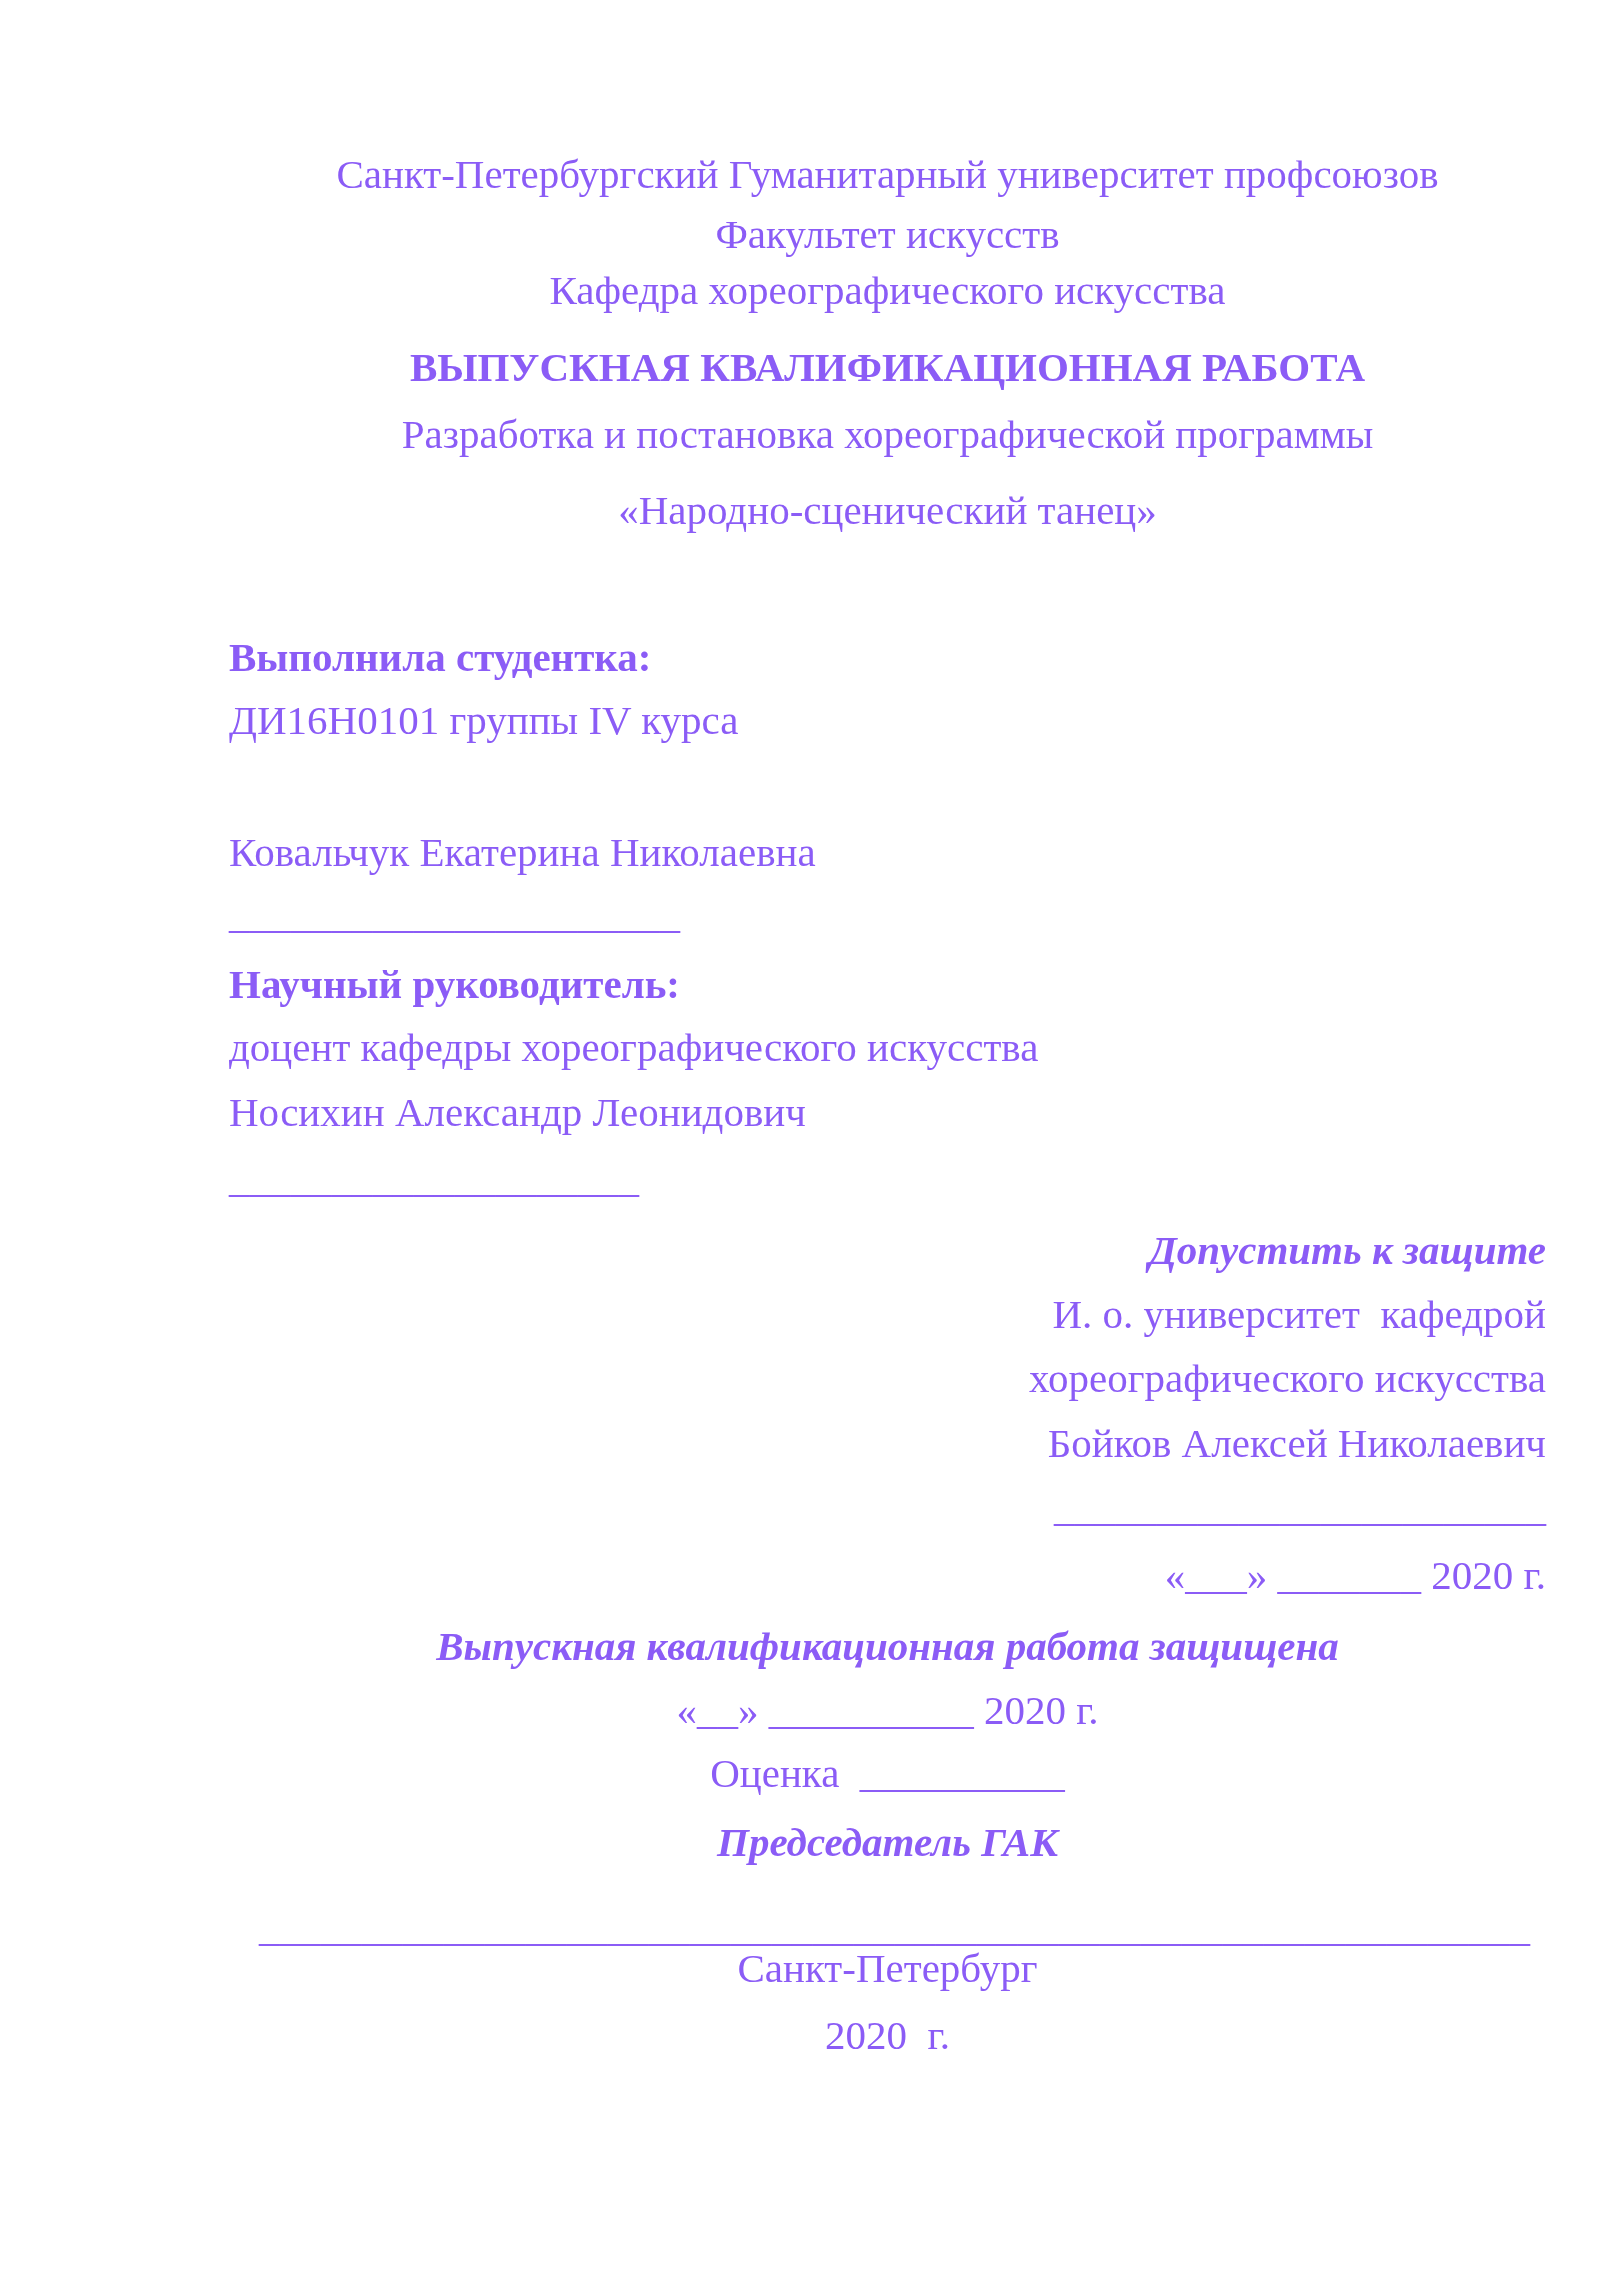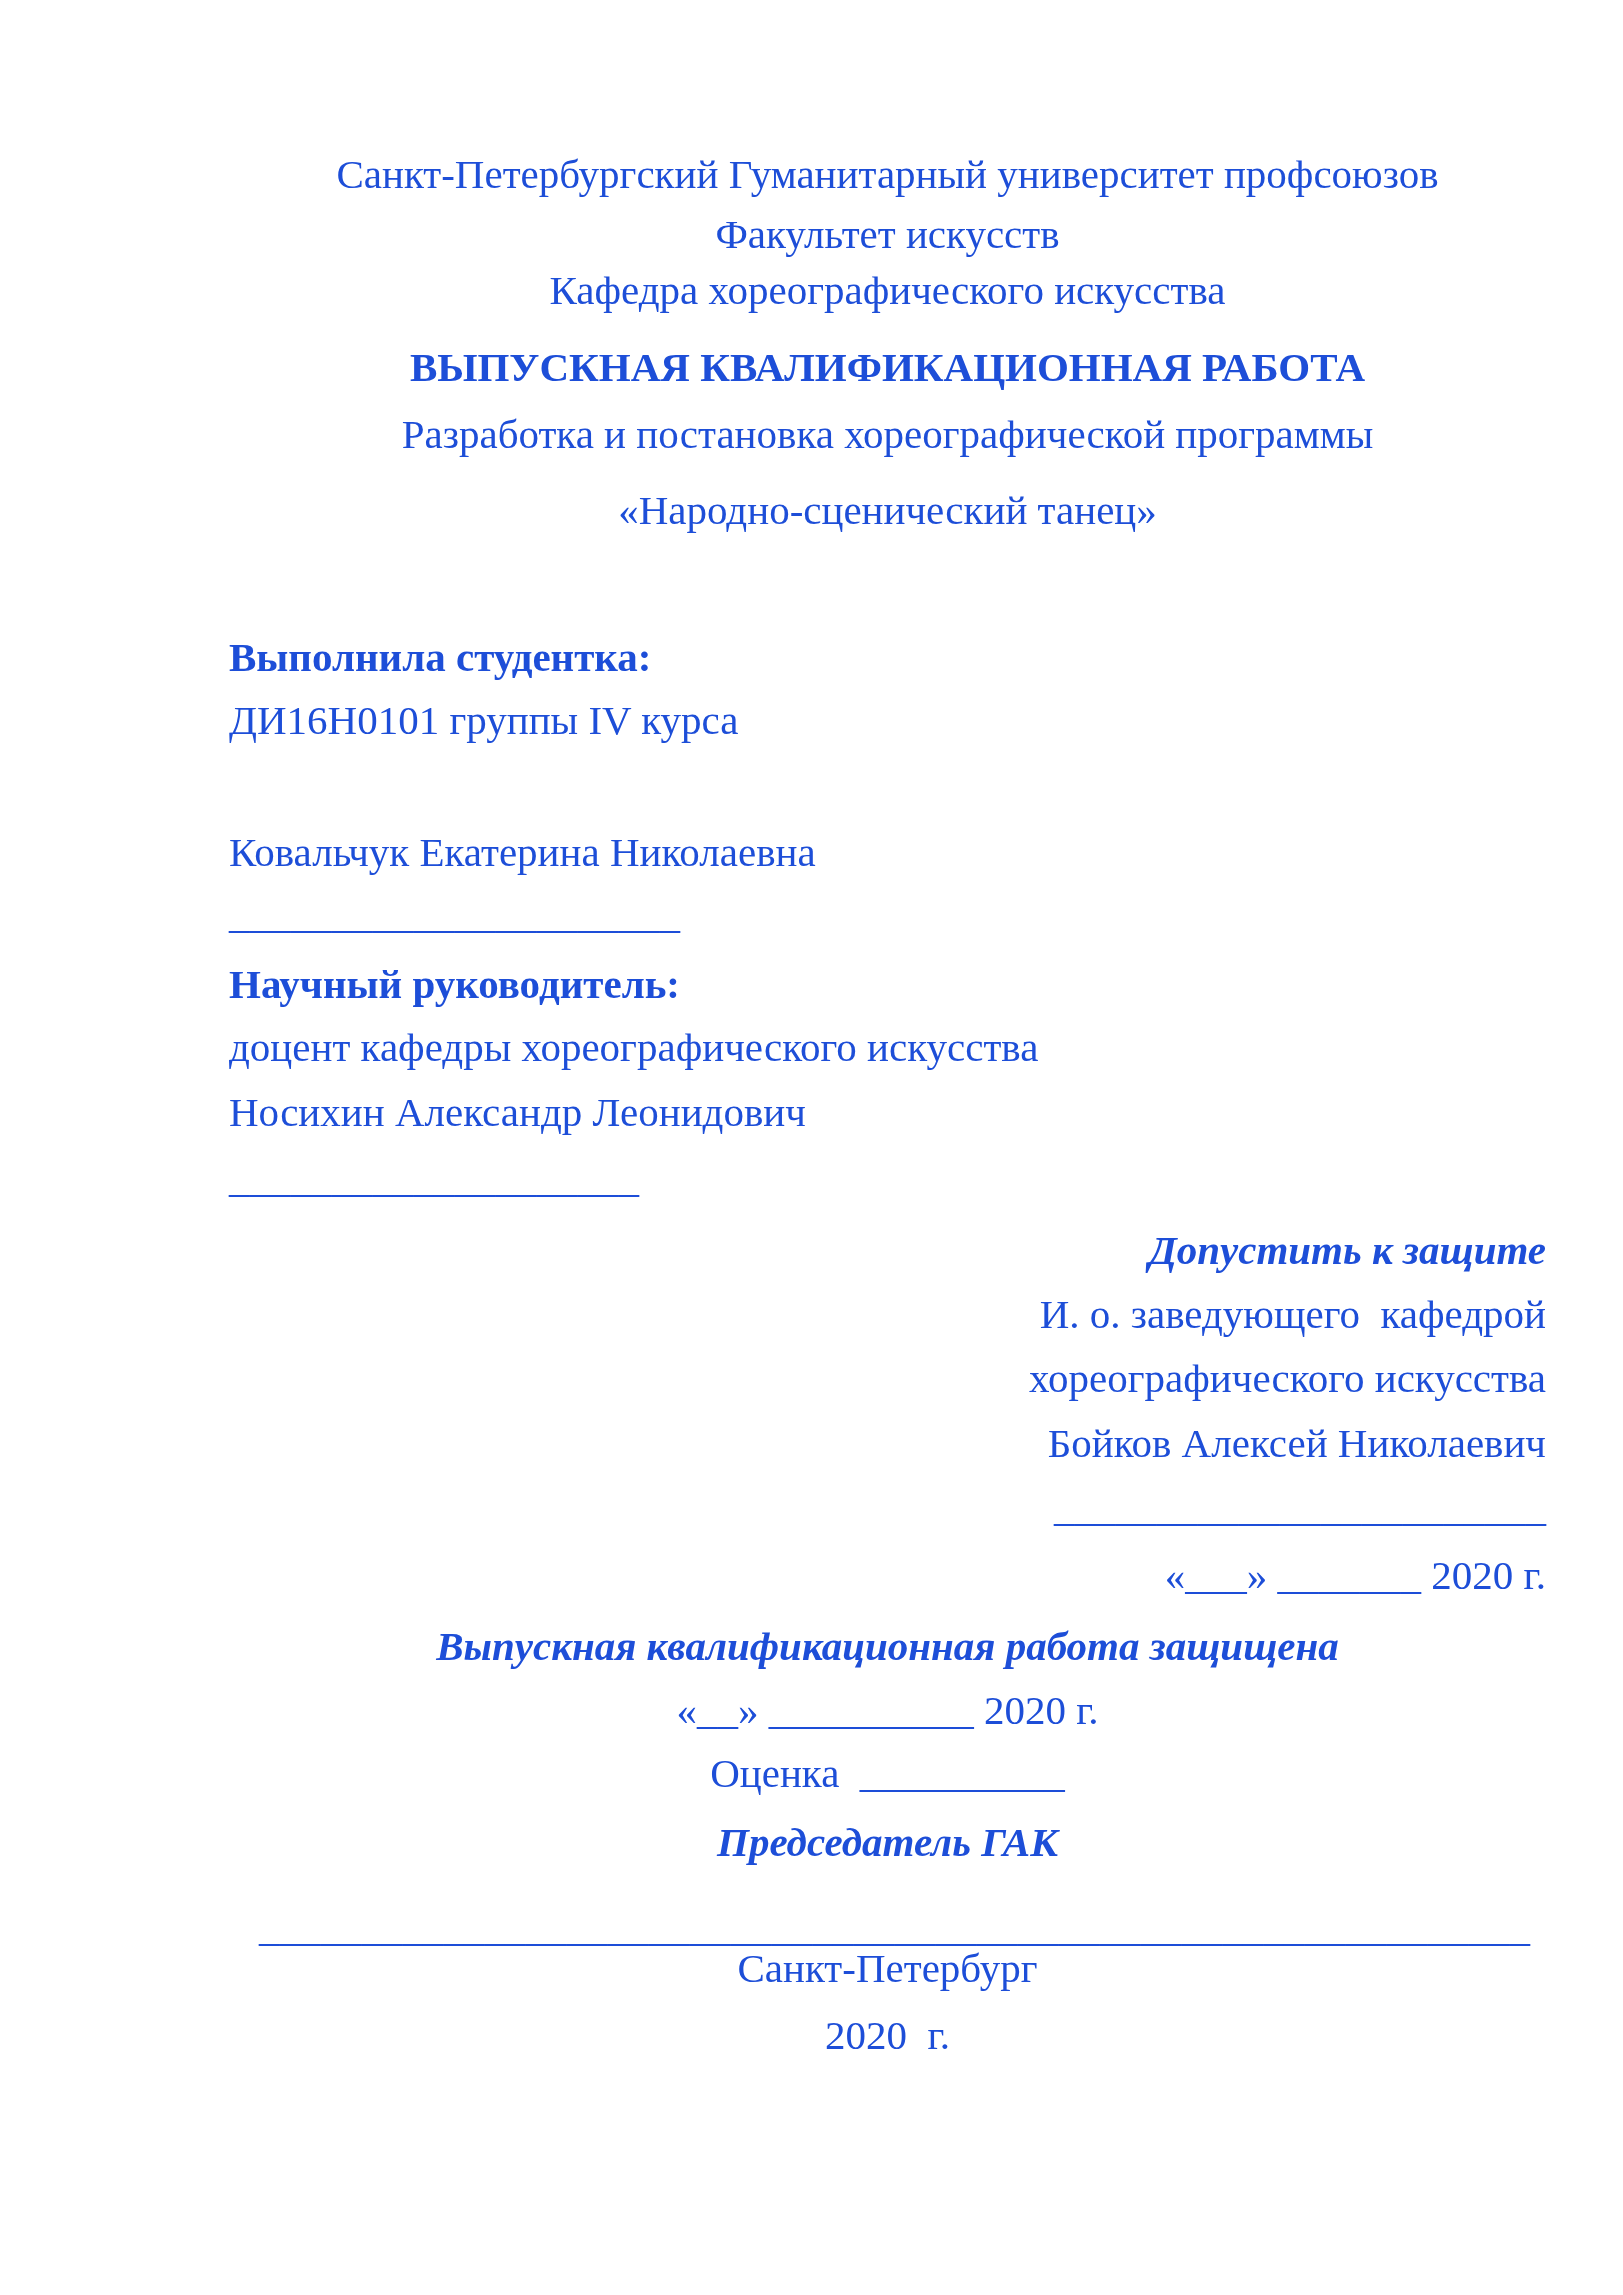--- a/index.html
+++ b/index.html
@@ -2,21 +2,21 @@
 <html style="font-size:12.6px"><head>
 <meta charset="utf-8">
 <style>
   html,body{margin:0;padding:0;background:#ffffff;}
   .page{
     position:relative;
     width:1623px;
     height:2295px;
     background:#ffffff;
     font-family:"Liberation Serif","DejaVu Serif",serif;
-    color:#1d4ed8;
+    color:#8b5cf6;
     overflow:hidden;
   }
   .line{
     position:absolute;
     left:229px;
     width:1317px;
     font-size:41px;
     line-height:1.2;
     white-space:pre;
     transform:translateY(-50%);
@@ -45,21 +45,21 @@
   <div class="line r" style="top:721px">ДИ16Н0101 группы IV курса</div>
   <div class="line r" style="top:853px">Ковальчук Екатерина Николаевна</div>
   <div class="line r" style="top:915px">______________________</div>
 
   <div class="line r b" style="top:985px">Научный руководитель:</div>
   <div class="line r" style="top:1048px">доцент кафедры хореографического искусства</div>
   <div class="line r" style="top:1113px">Носихин Александр Леонидович</div>
   <div class="line r" style="top:1179px">____________________</div>
 
   <div class="line l bi" style="top:1251px">Допустить к защите</div>
-  <div class="line l" style="top:1315px">И. о. заведующего  кафедрой</div>
+  <div class="line l" style="top:1315px">И. о. университет  кафедрой</div>
   <div class="line l" style="top:1379px">хореографического искусства</div>
   <div class="line l" style="top:1444px">Бойков Алексей Николаевич</div>
   <div class="line l" style="top:1508px">________________________</div>
   <div class="line l" style="top:1576px">«___» _______ 2020 г.</div>
 
   <div class="line c bi" style="top:1647px">Выпускная квалификационная работа защищена</div>
   <div class="line c" style="top:1711px">«__» __________ 2020 г.</div>
   <div class="line c" style="top:1774px">Оценка  __________</div>
   <div class="line c bi" style="top:1843px">Председатель ГАК</div>
 

